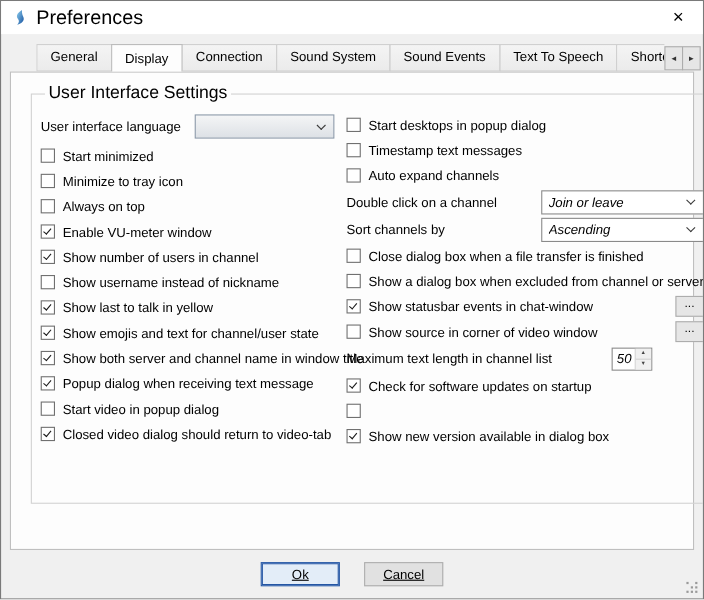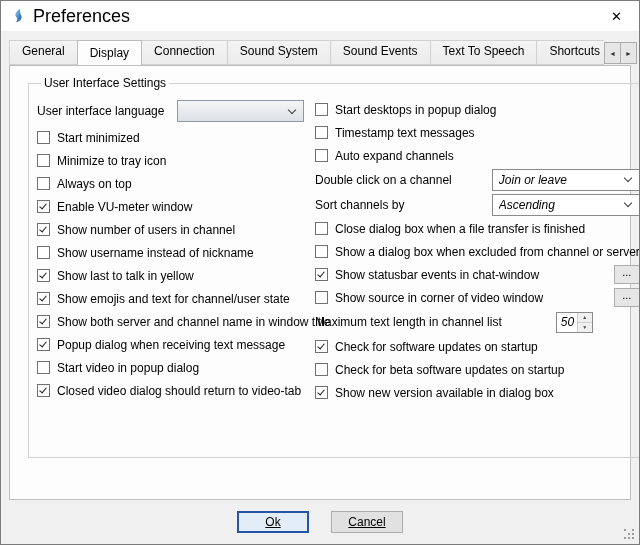--- a/index.html
+++ b/index.html
@@ -15,32 +15,32 @@
     display: flex; flex-direction: column;
     position: relative; overflow: hidden;
   }
   
   .titlebar { height: 30px; flex: 0 0 auto; background: #ffffff; display: flex; align-items: center; padding-left: 9px; }
   .app-icon { width: 16px; height: 16px; margin-right: 7px; flex: 0 0 auto; }
   .app-icon svg { display: block; }
   .title { font-size: 18px; }
   .close-btn { margin-left: auto; width: 45px; height: 30px; border: none; background: transparent; font-size: 13px; font-family: inherit; color: #000; display: flex; align-items: center; justify-content: center; }
   
-  .tabbar { flex: 0 0 auto; display: flex; align-items: flex-end; padding: 9px 2px 0 8px; position: relative; z-index: 2; }
+  .tabbar { flex: 0 0 auto; display: flex; align-items: flex-end; padding: 9px 2px 0 8px; position: relative; z-index: 2; margin-left: 24px; }
   .tabs { display: flex; flex: 1 1 auto; min-width: 0; overflow: hidden; }
   .tab { flex: 0 0 auto; padding: 4px 12px 4px; border: 1px solid #d0d0d0; background: linear-gradient(#f4f4f4, #ebebeb); white-space: nowrap; line-height: 13px; }
   .tab + .tab { margin-left: -1px; }
   .tab.active { background: #fdfdfd; border-color: #bcbcbc; border-bottom: none; padding-top: 6px; padding-bottom: 6px; margin-bottom: -1px; position: relative; z-index: 3; }
   .tab-scrollers { margin-left: auto; display: flex; flex: 0 0 auto; padding-bottom: 1px; }
   .tab-scroll-btn { width: 17px; height: 22px; border: 1px solid #adadad; background: #e6e6e6; font-size: 7px; color: #333; font-family: inherit; display: flex; align-items: center; justify-content: center; padding: 0; }
   .tab-scroll-btn + .tab-scroll-btn { margin-left: -1px; }
   
   .pane { flex: 1 1 auto; margin: 0 8px; background: #fdfdfd; border: 1px solid #bfbfbf; position: relative; z-index: 1; }
   .groupbox { margin: 10px 18px; border: 1px solid #d2d2d2; padding: 6px 6px 0 6px; height: 382px; }
-  legend { padding: 0 3px; margin-left: 6px; font-size: 12px; }
+  legend { padding: 0 3px; margin-left: 6px; font-size: 16px; }
   .columns { display: flex; padding-top: 2px; }
   .col-left { width: 274px; padding-left: 2px; flex: 0 0 auto; }
   .col-right { flex: 1 1 auto; min-width: 0; padding-left: 6px; padding-right: 2px; }
   .label { white-space: nowrap; }
   
   .combo-row { display: flex; align-items: center; height: 25px; }
   .check-row { display: flex; align-items: center; height: 23px; }
   .check-label { white-space: nowrap; }
   
   .checkbox { width: 13px; height: 13px; border: 1px solid #707070; background: #fff; margin-right: 7px; flex: 0 0 auto; position: relative; }
@@ -247,21 +247,20 @@
               </div>
             </div>
             <div class="check-row">
               <span class="checkbox checked">
                 <span class="mark"></span>
               </span>
               <span class="check-label">Check for software updates on startup</span>
             </div>
             <div class="check-row">
               <span class="checkbox"></span>
-              <span class="check-label">Check for beta software updates on startup</span>
             </div>
             <div class="check-row">
               <span class="checkbox checked">
                 <span class="mark"></span>
               </span>
               <span class="check-label">Show new version available in dialog box</span>
             </div>
           </div>
       </div>
     </fieldset>

